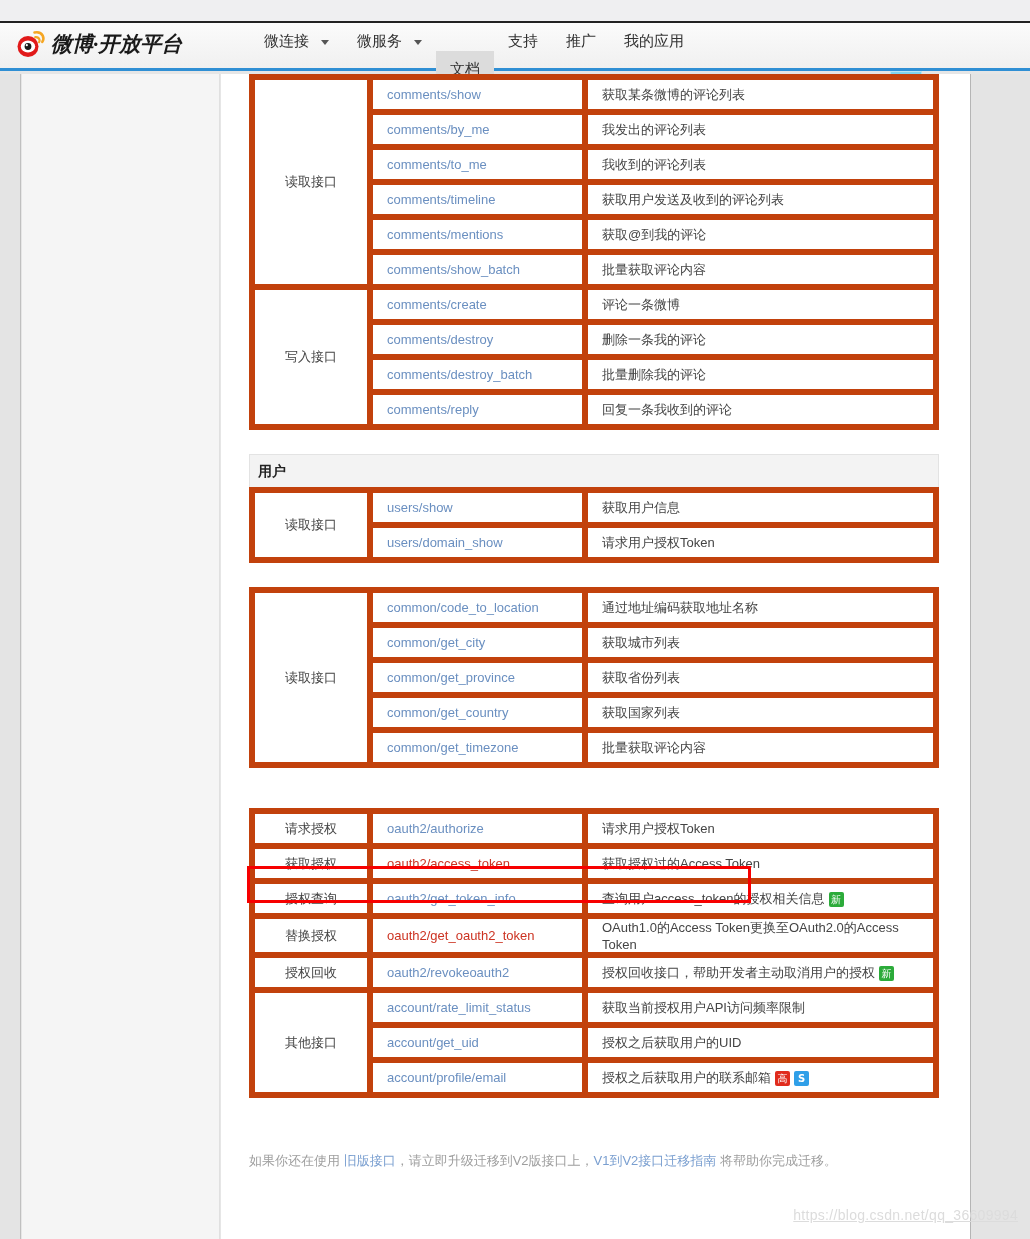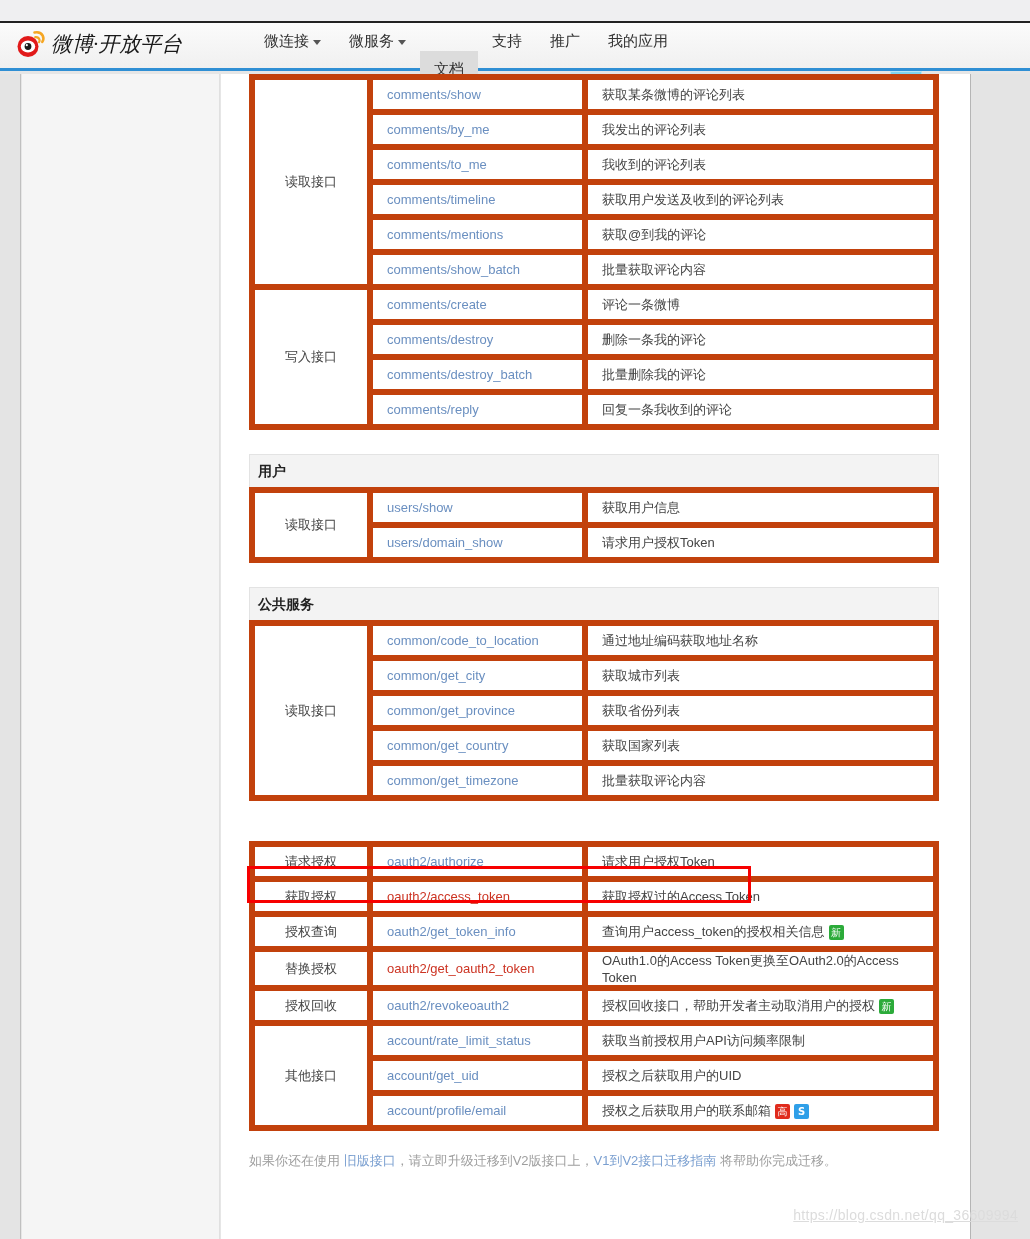--- a/index.html
+++ b/index.html
@@ -31,29 +31,29 @@
   }
   .logo-wrap {
     position: absolute; left: 16px; top: 6px;
     display: flex; align-items: center; gap: 5px;
   }
   .weibo-eye {
     width: 30px; height: 30px; position: relative;
   }
   .logo-text {
     font-family: "Liberation Serif", "DejaVu Serif", serif;
-    font-size: 21px; font-weight: normal; font-style: italic;
+    font-size: 21px; font-weight: bold; font-style: italic;
     color: #1a1a1a; letter-spacing: 0px;
   }
   .nav {
     position: absolute; left: 250px; top: 0;
     height: 45px; display: flex; align-items: stretch;
   }
   .nav-item {
-    display: flex; align-items: center; gap: 4px;
+    display: flex; align-items: center; gap: 12px;
     padding: 0 14px; height: 36px;
     font-size: 15px; color: #333;
     cursor: pointer; white-space: nowrap;
   }
   .nav-item.active { background: #dcdcdc; margin-top: 28px; }
   .caret-down {
     width: 0; height: 0;
     border-left: 4px solid transparent;
     border-right: 4px solid transparent;
     border-top: 5px solid #555;
@@ -306,21 +306,20 @@
       </tr>
       <tr>
         <td class="col-api"><a class="api-link">users/domain_show</a></td>
         <td class="desc">请求用户授权Token</td>
       </tr>
     </tbody>
   </table>
 
   <div class="spacer-24"></div>
 
-  <div class="section-head">公共服务</div>
   <table class="api-table">
     <tbody>
       <tr>
         <td class="col-group" rowspan="5">读取接口</td>
         <td class="col-api"><a class="api-link">common/code_to_location</a></td>
         <td class="desc">通过地址编码获取地址名称</td>
       </tr>
       <tr>
         <td class="col-api"><a class="api-link">common/get_city</a></td>
         <td class="desc">获取城市列表</td>

